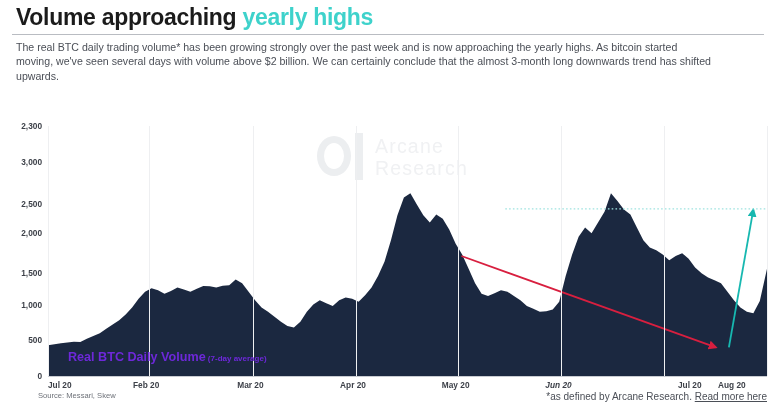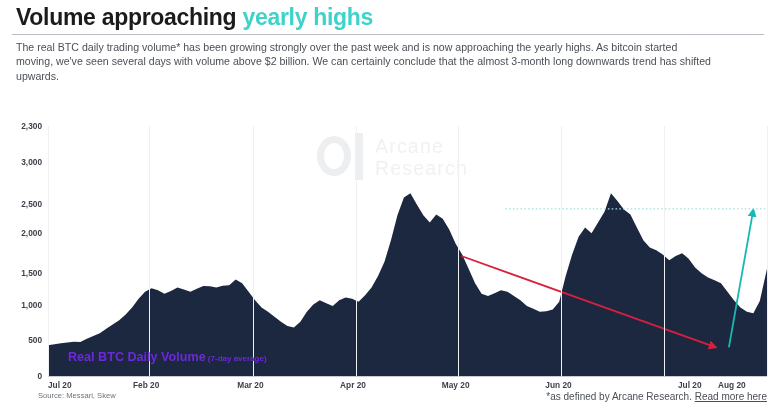--- a/index.html
+++ b/index.html
@@ -150,21 +150,21 @@
       <div class="xtick" style="left: 48px;">Jul 20</div>
       <div class="gridline" style="left: 149.019px;"></div>
       <div class="xtick" style="left: 133.019px;">Feb 20</div>
       <div class="gridline" style="left: 253.274px;"></div>
       <div class="xtick" style="left: 237.274px;">Mar 20</div>
       <div class="gridline" style="left: 356.091px;"></div>
       <div class="xtick" style="left: 340.091px;">Apr 20</div>
       <div class="gridline" style="left: 457.83px;"></div>
       <div class="xtick" style="left: 441.83px;">May 20</div>
       <div class="gridline" style="left: 561.366px;"></div>
-      <div class="xtick" style="left: 545.366px;">Jun 20</div>
+      <div class="xtick" style="left: 545.366px; font-style: italic;">Jun 20</div>
       <div class="gridline" style="left: 664.183px;"></div>
       <div class="xtick" style="left: 678px;">Jul 20</div>
       <div class="gridline" style="left: 767px;"></div>
       <div class="xtick" style="left: 718px;">Aug 20</div>
     </div>
 
   <div class="series-label">
     <span>Real BTC Daily Volume</span><span class="sub"> (7-day average)</span>
   </div>
 

